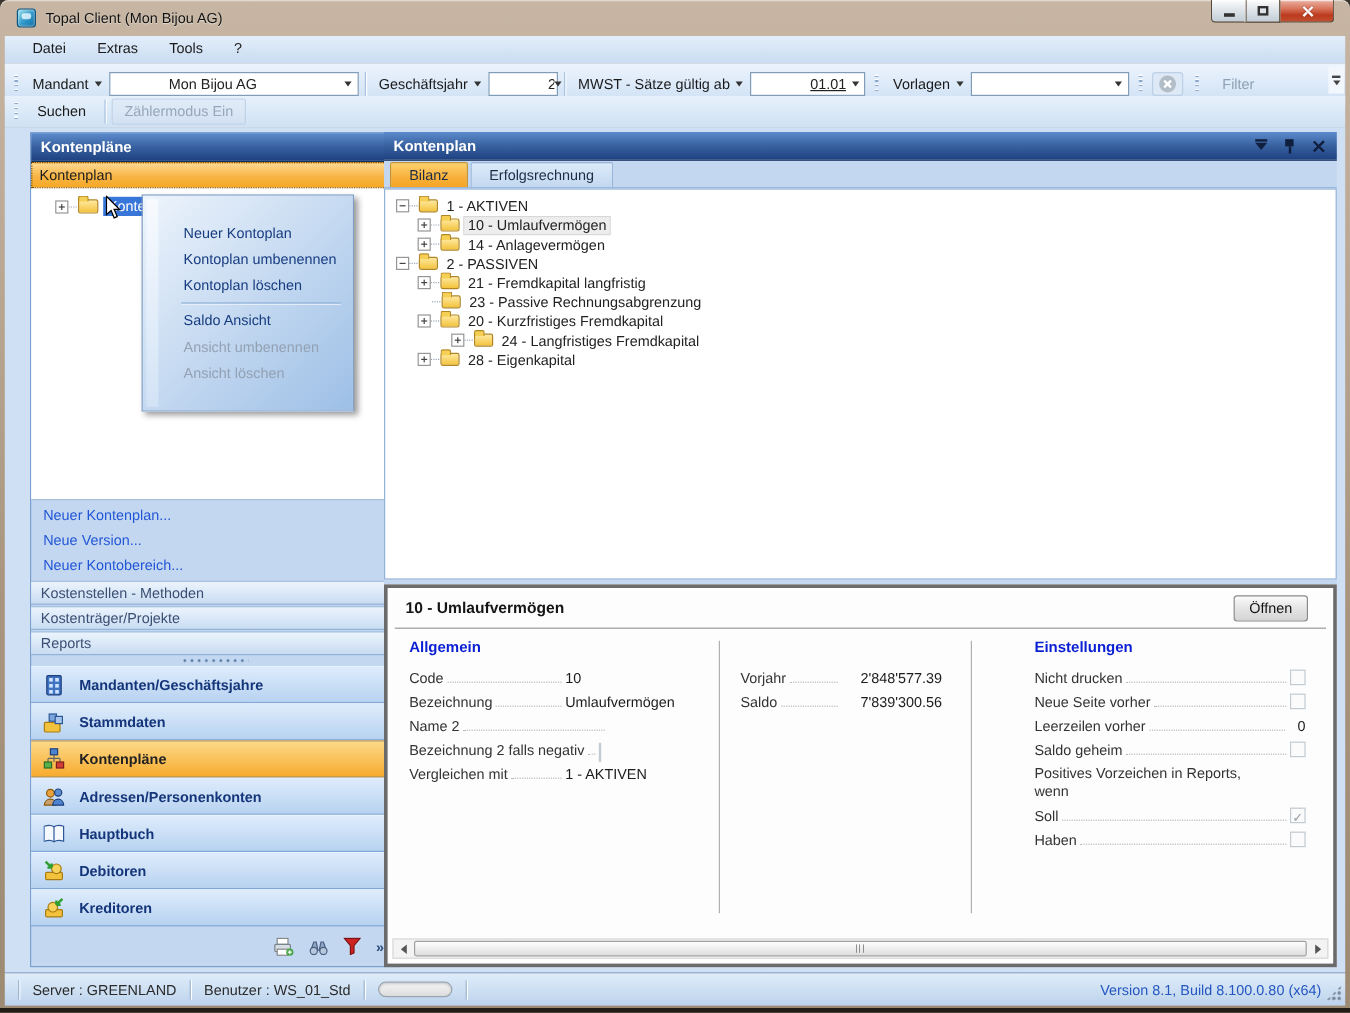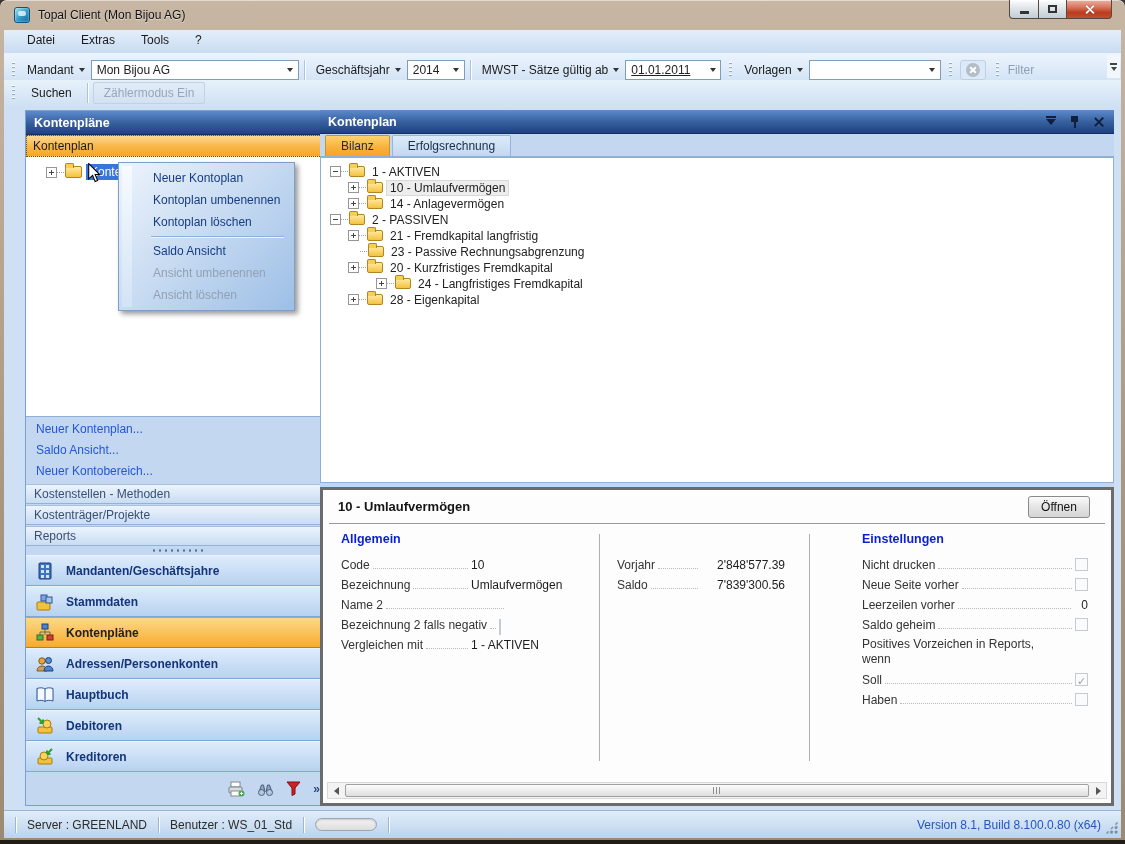--- a/index.html
+++ b/index.html
@@ -43,25 +43,25 @@
   .toolbar { position:absolute; top:53px; left:4px; right:4px; height:35px;
     background:linear-gradient(#ecf4fd,#cde0f4); border-bottom:1px solid #b3cbe8;
     display:flex; align-items:center; }
   .toolbar2 { position:absolute; top:80px; left:4px; right:4px; height:26px;
     background:linear-gradient(#e7f1fb,#cfe1f4); display:flex; align-items:center; }
   .tgrip { width:3px; height:16px; margin:0 6px 0 8px;
     background-image:repeating-linear-gradient(#ffffff 0 1px, #8fa9cc 1px 2px, transparent 2px 4px); }
   .tlabel { display:flex; align-items:center; gap:5px; margin:0 6px; color:#1a1a1a; white-space:nowrap; }
   .caret { width:0; height:0; border-left:3.5px solid transparent; border-right:3.5px solid transparent;
     border-top:4px solid #333; }
-  .combo { height:20px; background:#fff; border:1px solid #7f9db9; display:flex; align-items:center; }
+  .combo { height:20px; background:#fff; border:1px solid #7f9db9; display:flex; align-items:center;padding-left:44px; }
   .combo .ctext { flex:1; padding:0 5px; white-space:nowrap; overflow:hidden; }
   .combo .cbtn { width:15px; height:100%; display:flex; align-items:center; justify-content:center; }
   .tsep { width:1px; height:20px; background:#a9c3e2; box-shadow:1px 0 0 #fff; margin:0 5px; }
-  .filter-label { color:#8fa0b5; margin-left:3px; }
+  .filter-label { color:#8fa0b5; margin-left:14px; }
   .xbtn { width:26px; height:20px; background:#dde9f6; border:1px solid #bcd0e8; border-radius:3px;
     display:flex; align-items:center; justify-content:center; margin:0 2px; }
   .xcircle { position:relative; width:14px; height:14px; border-radius:50%; background:#b3bdc7; }
   .xcircle::before,.xcircle::after { content:""; position:absolute; left:6px; top:3px; width:2px; height:8px; background:#fff; }
   .xcircle::before { transform:rotate(45deg); } .xcircle::after { transform:rotate(-45deg); }
   .overflow-btn { position:absolute; right:1px; top:2px; width:13px; height:23px; display:flex;
     flex-direction:column; align-items:center; justify-content:center; gap:2px; background:#f2f7fd; }
   .overflow-btn .bar { width:7px; height:2px; background:#444; }
   .overflow-btn .tri { width:0; height:0; border-left:3.5px solid transparent; border-right:3.5px solid transparent; border-top:4px solid #444; }
   .tbtn { padding:3px 10px; color:#1a1a1a; }
@@ -99,21 +99,21 @@
     background-image:radial-gradient(circle,#51719f 1px, transparent 1.3px); background-size:6px 3px; }
   .navitem { height:31px; flex:none; border-top:1px solid #e9f3fe; border-bottom:1px solid #7fa7d8;
     background:linear-gradient(#deecfc,#b7d2f0); display:flex; align-items:center; gap:9px; padding:0 7px;
     font-weight:bold; color:#14357a; }
   .navitem.active { background:linear-gradient(#fdd988,#f7ab2e); border-top:1px solid #d8a33c;
     border-bottom:1px solid #b87f1f; color:#222; }
   .nicon { width:24px; height:22px; display:flex; align-items:center; justify-content:center; flex:none; }
   .lfoot { flex:1; display:flex; align-items:center; justify-content:flex-end; gap:12px; padding:0 12px; }
 
   
-  .ctx { position:absolute; left:118px; top:162px; width:177px; z-index:60; padding:4px 2px;
+  .ctx { position:absolute; left:118px; top:162px; width:177px; z-index:60; padding:20px 2px;
     background:linear-gradient(135deg,#eef4fc 0%,#c9dcf2 45%,#9dbfe6 100%);
     border:1px solid #7f9fc6; box-shadow:3px 3px 5px rgba(0,0,0,.4); }
   .ctx::before { content:""; position:absolute; left:3px; top:3px; bottom:3px; width:10px;
     background:linear-gradient(#f9fcff,#d5e5f7); opacity:.85; }
   .mi { position:relative; height:22px; display:flex; align-items:center; padding-left:32px; color:#173d80; }
   .mi.disabled { color:#93a1b3; }
   .msep { height:1px; background:#8fb0d8; margin:3px 8px 3px 30px; box-shadow:0 1px 0 #ecf3fb; }
   .cursor { position:absolute; left:88px; top:163px; z-index:70; }
 
   
@@ -295,21 +295,21 @@
     <div class="ltree">
       <div class="ltrow">
         <span class="exp plus"></span>
         <span class="conn"></span>
         <span class="folder"></span>
         <span class="lsel">Kontenplan</span>
       </div>
     </div>
     <div class="llinks">
       <span class="link">Neuer Kontenplan...</span>
-      <span class="link">Saldo Ansicht...</span>
+      <span class="link">Neue Version...</span>
       <span class="link">Neuer Kontobereich...</span>
     </div>
     <div class="secbar">Kostenstellen - Methoden</div>
     <div class="secbar">Kostenträger/Projekte</div>
     <div class="secbar">Reports</div>
     <div class="splitter"></div>
 
     <div class="navitem">
       <span class="nicon">
         <svg width="20" height="20" viewBox="0 0 20 20">

